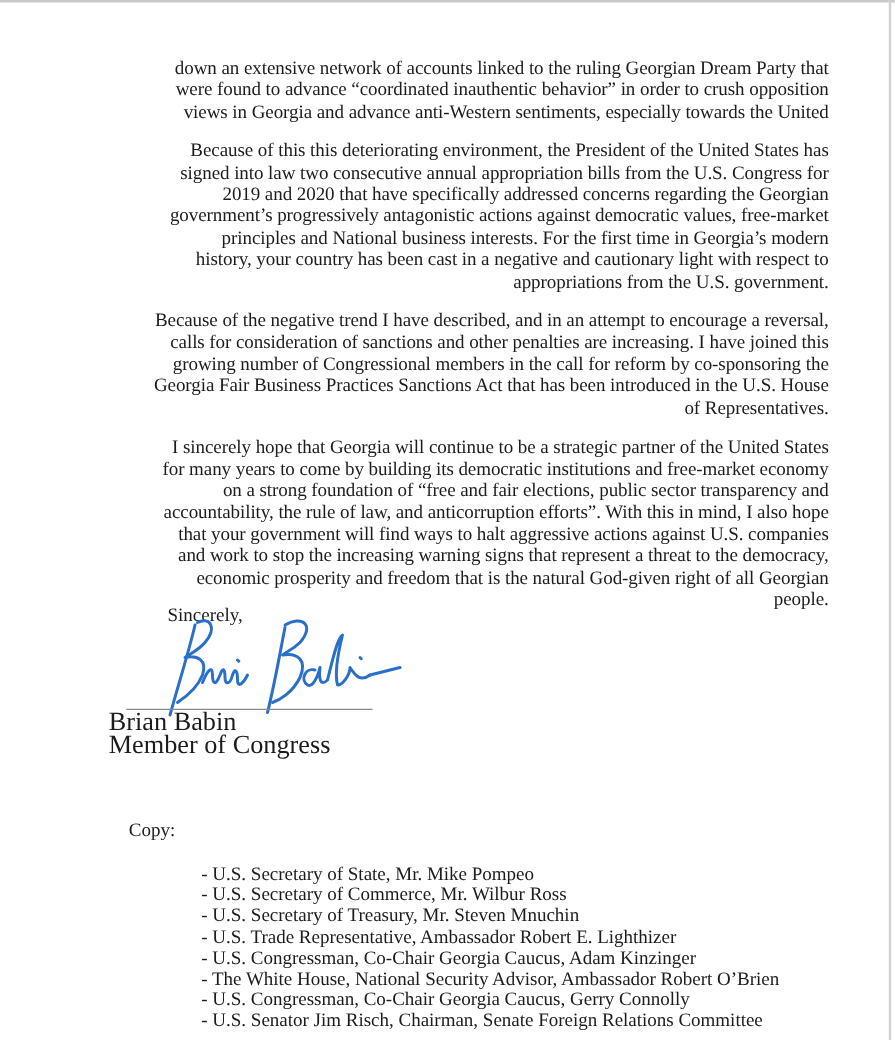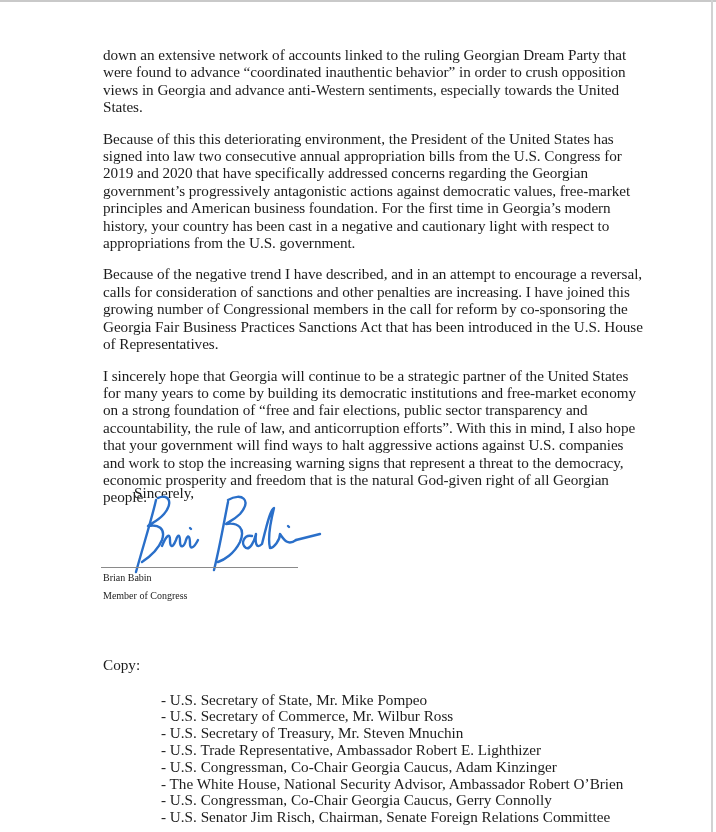--- a/index.html
+++ b/index.html
@@ -17,53 +17,52 @@
   .frame-right {
     position: absolute; right: 3px; top: 0; width: 2px; height: 832px;
     background: #d2d2d2;
   }
   .page {
     position: absolute; left: 103px; top: 46px; width: 560px;
     font-size: 15.2px; line-height: 17.4px;
     letter-spacing: -0.05px;
   }
   .para { margin: 0 0 14px 0; }
-  .para .ln { display: block; white-space: nowrap; }
+  .para .ln { display: block; white-space: nowrap; text-align: right; }
   .closing { position: absolute; left: 103px; top: 484px; font-size: 15.2px; line-height: 17.4px; margin-left: 31px; }
   .sig-line {
     position: absolute; left: 101px; top: 567px; width: 197px; height: 1px;
     background: #8a8a8a;
   }
   .signature { position: absolute; left: 128px; top: 488px; width: 200px; height: 95px; }
-  .signer { position: absolute; left: 103px; top: 569px; font-size: 10px; line-height: 17.6px; }
+  .signer { position: absolute; left: 87px; top: 569px; font-size: 21px; line-height: 17.6px; }
   .signer .ln { display: block; }
   .copy { position: absolute; left: 103px; top: 656px; font-size: 15.2px; line-height: 17.6px; }
   .copy-label { display: block; margin-bottom: 0; }
   .copy-list { list-style: none; margin: 18px; padding: 0 0 0 40px; }
   .copy-list li { white-space: nowrap; line-height: 16.8px; }
 </style>
 </head>
 <body>
 
 <div class="frame-top"></div>
 <div class="frame-right"></div>
 
 <div class="page">
   <p class="para">
     <span class="ln">down an extensive network of accounts linked to the ruling Georgian Dream Party that</span>
     <span class="ln">were found to advance “coordinated inauthentic behavior” in order to crush opposition</span>
     <span class="ln">views in Georgia and advance anti-Western sentiments, especially towards the United</span>
-    <span class="ln">States.</span>
   </p>
   <p class="para">
     <span class="ln">Because of this this deteriorating environment, the President of the United States has</span>
     <span class="ln">signed into law two consecutive annual appropriation bills from the U.S. Congress for</span>
     <span class="ln">2019 and 2020 that have specifically addressed concerns regarding the Georgian</span>
     <span class="ln">government’s progressively antagonistic actions against democratic values, free-market</span>
-    <span class="ln">principles and American business foundation.  For the first time in Georgia’s modern</span>
+    <span class="ln">principles and National business interests.  For the first time in Georgia’s modern</span>
     <span class="ln">history, your country has been cast in a negative and cautionary light with respect to</span>
     <span class="ln">appropriations from the U.S. government.</span>
   </p>
   <p class="para">
     <span class="ln">Because of the negative trend I have described, and in an attempt to encourage a reversal,</span>
     <span class="ln">calls for consideration of sanctions and other penalties are increasing.  I have joined this</span>
     <span class="ln">growing number of Congressional members in the call for reform by co-sponsoring the</span>
     <span class="ln">Georgia Fair Business Practices Sanctions Act that has been introduced in the U.S. House</span>
     <span class="ln">of Representatives.</span>
   </p>

